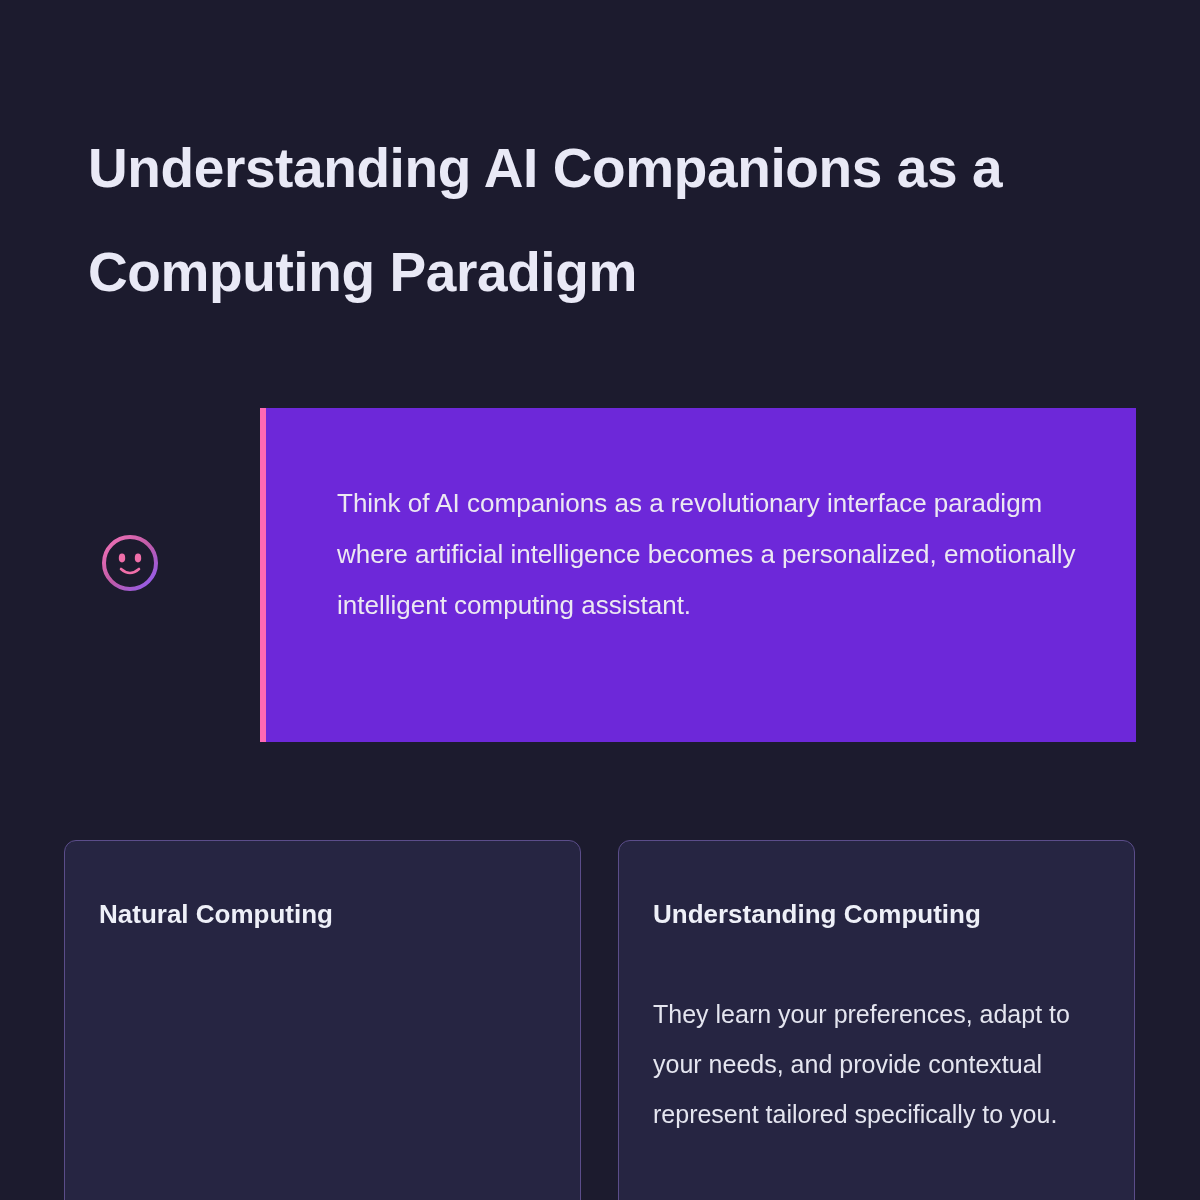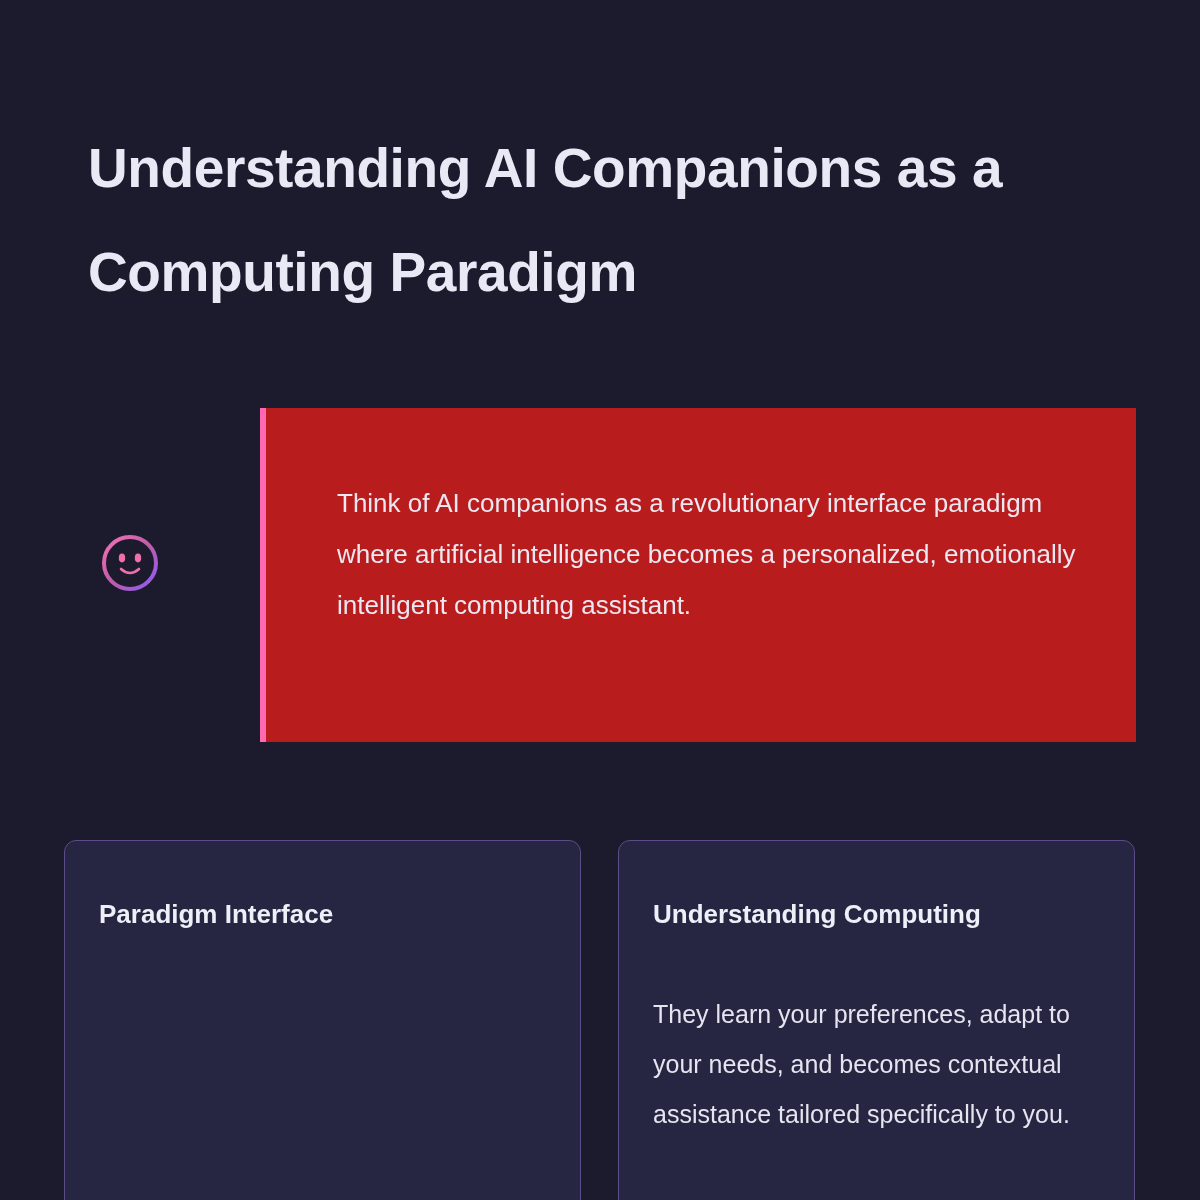--- a/index.html
+++ b/index.html
@@ -55,21 +55,21 @@
   }
 
   .companion-icon svg { display: block; }
 
   .quote-block {
     position: absolute;
     left: 196px;
     top: 0;
     width: 876px;
     height: 334px;
-    background: #b91c1c;
+    background: #6d28d9;
     border-left: 6px solid #ff69b4;
   }
 
   .quote-text {
     position: absolute;
     left: 71px;
     top: 70px;
     width: 760px;
     font-size: 26px;
     line-height: 51px;
@@ -138,23 +138,23 @@
 
     <blockquote class="quote-block">
       <p class="quote-text">Think of AI companions as a revolutionary interface paradigm where artificial intelligence becomes a personalized, emotionally intelligent computing assistant.</p>
     </blockquote>
 
   </div>
 
   <div class="cards">
 
     <div class="card">
-      <h2 class="card-title">Paradigm Interface</h2>
+      <h2 class="card-title">Natural Computing</h2>
     </div>
 
     <div class="card">
       <h2 class="card-title">Understanding Computing</h2>
-      <p class="card-body">They learn your preferences, adapt to your needs, and becomes contextual assistance tailored specifically to you.</p>
+      <p class="card-body">They learn your preferences, adapt to your needs, and provide contextual represent tailored specifically to you.</p>
     </div>
 
   </div>
 
 </div>
 
 </body></html>

